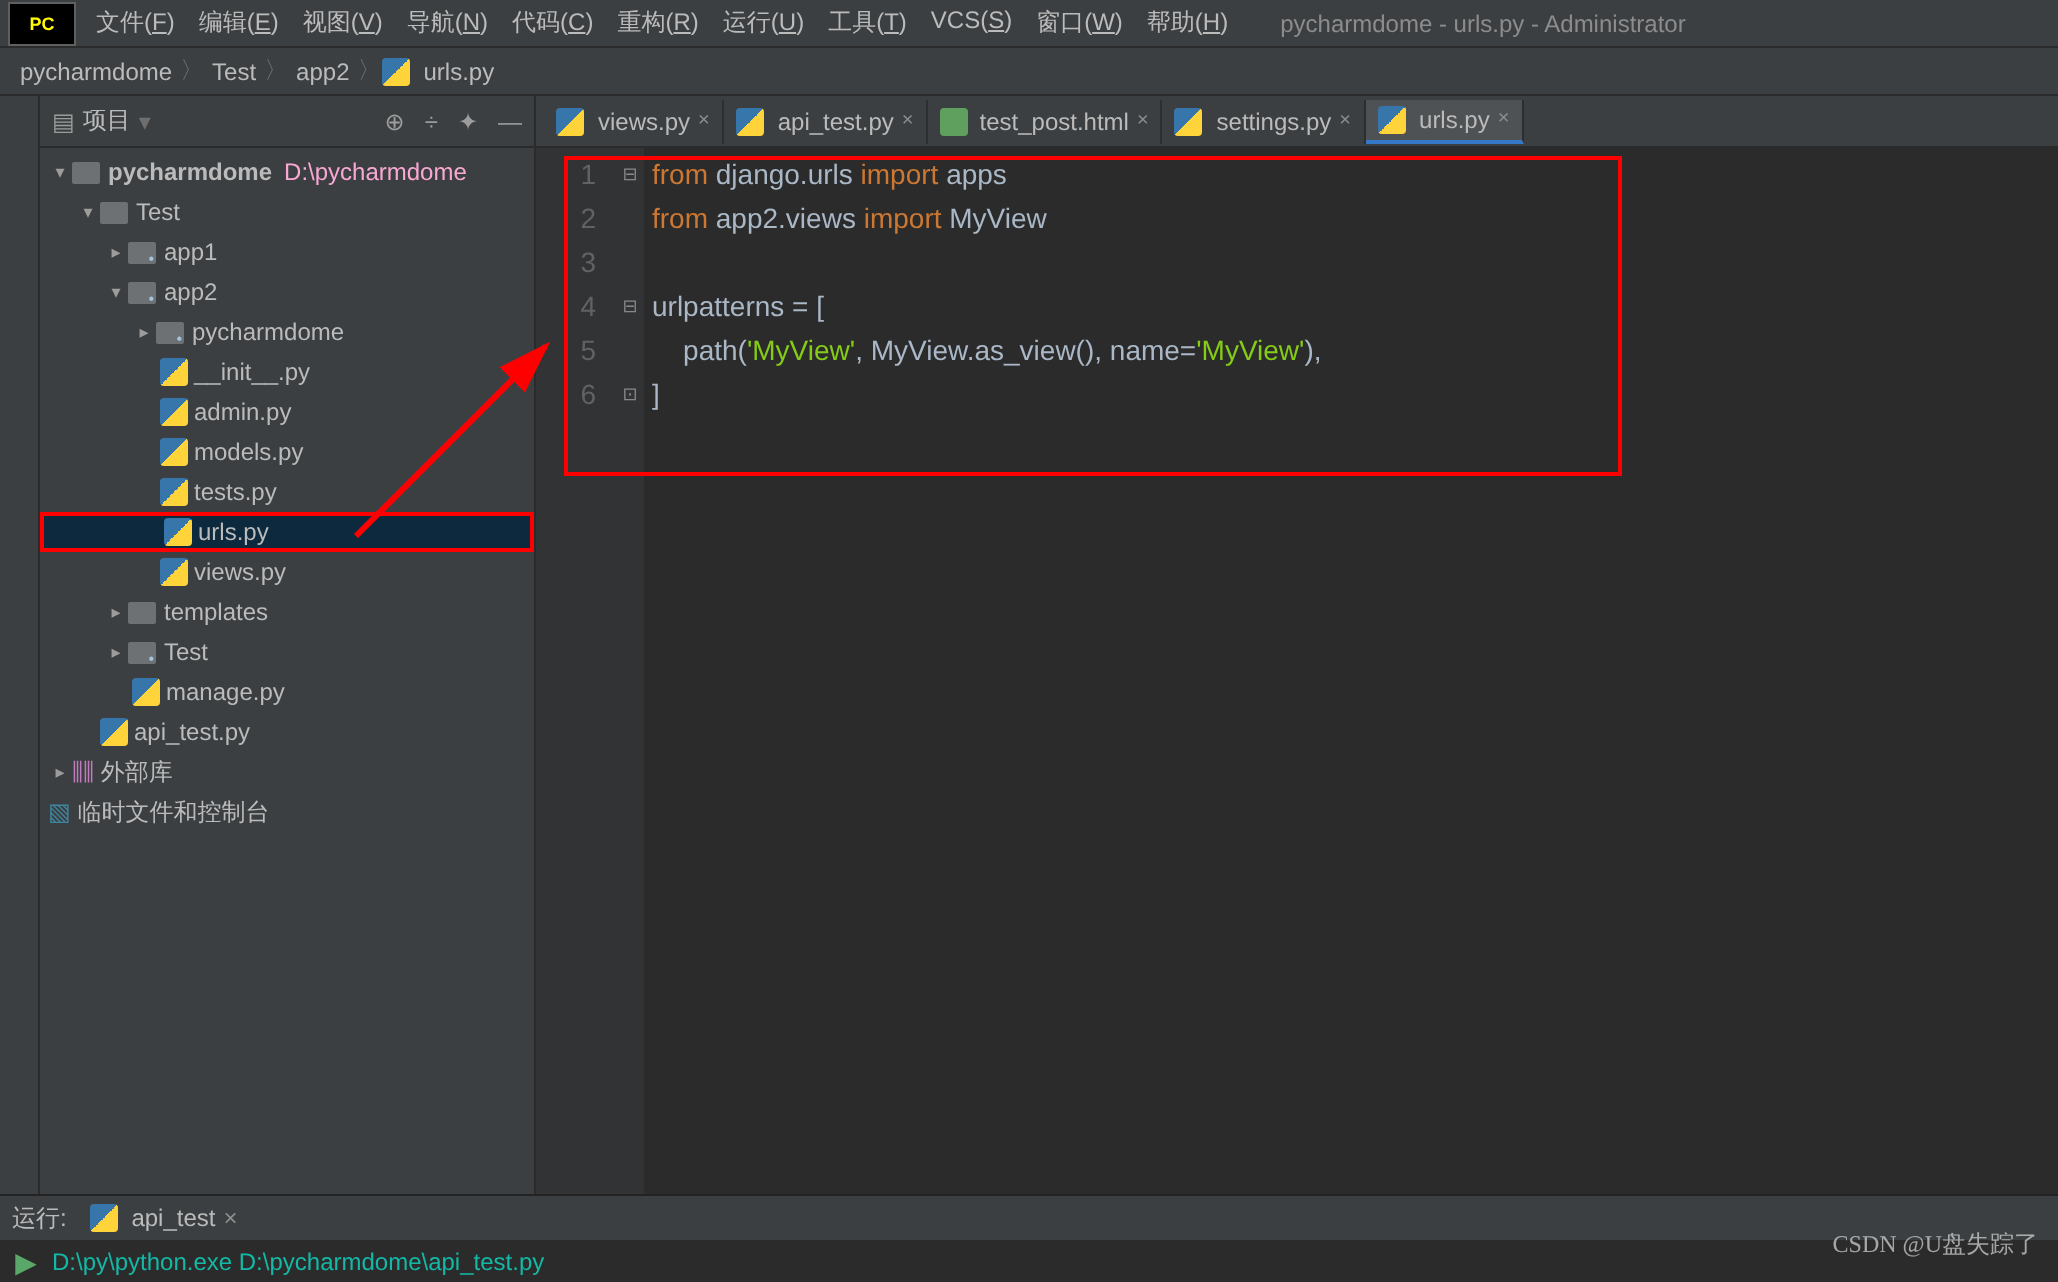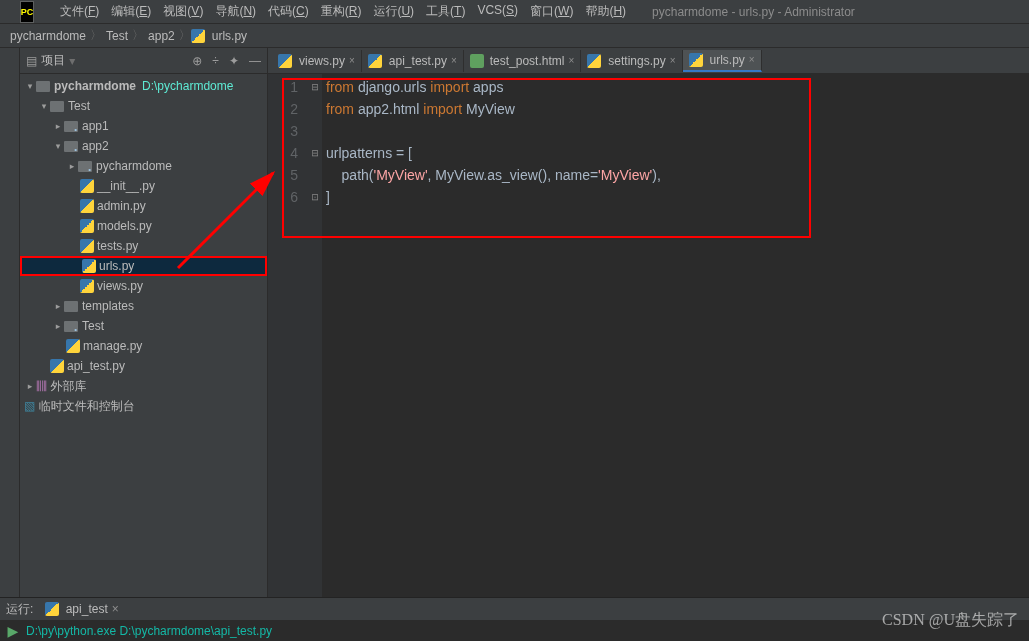--- a/index.html
+++ b/index.html
@@ -1,20 +1,20 @@
 <!DOCTYPE html>
 <html><head>
 <meta charset="utf-8">
 <style>
 * { box-sizing: border-box; margin: 0; padding: 0; font-family: "Microsoft YaHei", "Segoe UI", sans-serif; }
 body { background: #2b2b2b; color: #bbbbbb; font-size: 12px; width: 1029px; height: 641px; display: flex; flex-direction: column; overflow: hidden; }
 
 
 .menubar { background: #3c3f41; height: 24px; display: flex; align-items: center; border-bottom: 1px solid #2b2b2b; }
-.menubar .logo { width: 14px; height: 22px; background: #000; display: flex; align-items: center; justify-content: center; margin: 0 20px; border: 1px solid #5e6060; color: #fffb00; font-size: 9px; font-weight: bold; }
+.menubar .logo { width: 34px; height: 22px; background: #000; display: flex; align-items: center; justify-content: center; margin: 0 4px; border: 1px solid #5e6060; color: #fffb00; font-size: 9px; font-weight: bold; }
 .menubar .mitem { padding: 0 6px; cursor: default; }
 .menubar .mitem u { text-decoration: underline; }
 .menubar .title { margin-left: 20px; color: #8c8c8c; }
 
 
 .breadcrumbs { background: #3c3f41; height: 24px; display: flex; align-items: center; padding: 0 6px; border-bottom: 1px solid #2b2b2b; }
 .breadcrumbs .crumb { padding: 0 4px; }
 .breadcrumbs .sep { color: #6e6e6e; }
 .py-icon { display: inline-block; width: 14px; height: 14px; background: linear-gradient(135deg,#3776ab 50%,#ffd43b 50%); border-radius: 2px; vertical-align: middle; margin-right: 3px; }
 
@@ -30,51 +30,51 @@
 .sidebar-header .left { display: flex; align-items: center; gap: 4px; }
 .sidebar-header .tools { display: flex; align-items: center; gap: 10px; color: #9c9c9c; }
 .sidebar-header .tools span { cursor: pointer; }
 
 .tree { flex: 1; overflow: auto; padding-top: 2px; }
 .tree-row { height: 20px; display: flex; align-items: center; white-space: nowrap; }
 .tree-row.selected { background: #0d293e; }
 .tree .tw { width: 12px; text-align: center; color: #9c9c9c; font-size: 9px; }
 .tree .folder-icon { display:inline-block; width: 14px; height: 11px; background:#6d7173; border-radius: 1px; margin-right: 4px; position:relative; }
 .tree .folder-icon.pkg::after { content:'•'; position:absolute; right:1px; bottom:-2px; font-size:8px; color:#9fc4e0; }
-.tree-row .hint { color: #5eead4; margin-left: 6px; }
+.tree-row .hint { color: #f9a8d4; margin-left: 6px; }
 .redbox { border: 2px solid #ff0000; }
 
 
 .editor-area { flex: 1; display: flex; flex-direction: column; background: #2b2b2b; min-width: 0; }
 .tabs { height: 26px; background: #3c3f41; display: flex; align-items: center; border-bottom: 1px solid #2b2b2b; padding-left: 4px; }
 .tab { height: 22px; display: flex; align-items: center; padding: 0 6px; gap: 4px; color: #bbbbbb; border-right: 1px solid #2e2e2e;}
 .tab.active { background: #4e5254; border-bottom: 2px solid #3478c6; }
 .tab .x { color: #8e8e8e; font-size: 10px; }
 .html-icon { display:inline-block; width:14px; height:14px; background:#5fa05f; border-radius:2px; margin-right:2px;}
 
 .editor { flex: 1; display: flex; font-family: "Consolas","Courier New",monospace; font-size: 14px; line-height: 22px; position: relative; }
 .gutter { width: 40px; text-align: right; padding-right: 10px; color: #606366; background: #313335; user-select: none; padding-top: 2px;}
 .fold-col { width: 14px; background: #313335; color:#888; font-size:9px; padding-top:2px;}
 .fold-col div{ height:22px; text-align:center;}
 .code { flex: 1; padding-left: 4px; padding-top:2px; position: relative; color:#a9b7c6;}
 .code .line { height: 22px; white-space: pre; }
 .kw { color: #cc7832; }
-.str { color: #fca5a5; }
+.str { color: #84cc16; }
 .redframe { position: absolute; border: 2px solid #ff0000; pointer-events: none; left: 282px; top: 78px; width: 529px; height: 160px; }
 .arrow { position:absolute; left: 168px; top:158px; width:120px; height:120px; pointer-events:none;}
 .arrow svg { width:100%; height:100%; }
 
 
 .terminal { height: 44px; background: #2d2f30; border-top: 1px solid #232323; display: flex; flex-direction: column; }
 .term-tabs { height: 22px; display: flex; align-items: center; padding-left: 6px; gap: 4px; background:#3c3f41}
 .term-body { flex:1; display:flex; align-items:center; font-family:"Consolas",monospace; background:#2b2b2b}
 .term-body .play { color:#59a869; width:26px; text-align:center; font-size:14px;}
 .term-body .cmd { color:#14b8a6; }
 
-.watermark { position: fixed; right: 10px; bottom: 10px; font-size: 16px; color: rgba(230,230,230,0.65); font-family:"Microsoft YaHei"; }
+.watermark { position: fixed; right: 10px; bottom: 10px; font-size: 12px; color: rgba(230,230,230,0.65); font-family:"Microsoft YaHei"; }
 </style>
 </head>
 <body>
 
 <div class="menubar">
   <div class="logo">PC</div>
   <div id="menuitems" style="display: flex;">
       <span class="mitem">文件(<u>F</u>)</span>
       <span class="mitem">编辑(<u>E</u>)</span>
       <span class="mitem">视图(<u>V</u>)</span>
@@ -232,21 +232,21 @@
       <div class="fold-col">
         <div>⊟</div>
           <div></div>
           <div></div>
           <div>⊟</div>
           <div></div>
           <div>⊡</div>
       </div>
       <div class="code">
         <div class="line"><span class="kw">from </span><span>django.urls </span><span class="kw">import </span><span>apps</span></div>
-        <div class="line"><span class="kw">from </span><span>app2</span><span>.html </span><span class="kw">import </span><span>MyView</span></div>
+        <div class="line"><span class="kw">from </span><span>app2</span><span>.views </span><span class="kw">import </span><span>MyView</span></div>
         <div class="line"></div>
         <div class="line"><span>urlpatterns = [</span></div>
         <div class="line"><span>    path(</span><span class="str">'MyView'</span><span>, MyView.as_view(), name=</span><span class="str">'MyView'</span><span>),</span></div>
         <div class="line"><span>]</span></div>
       </div>
     </div>
   </div>
 </div>
 
 <div class="redframe"></div>

